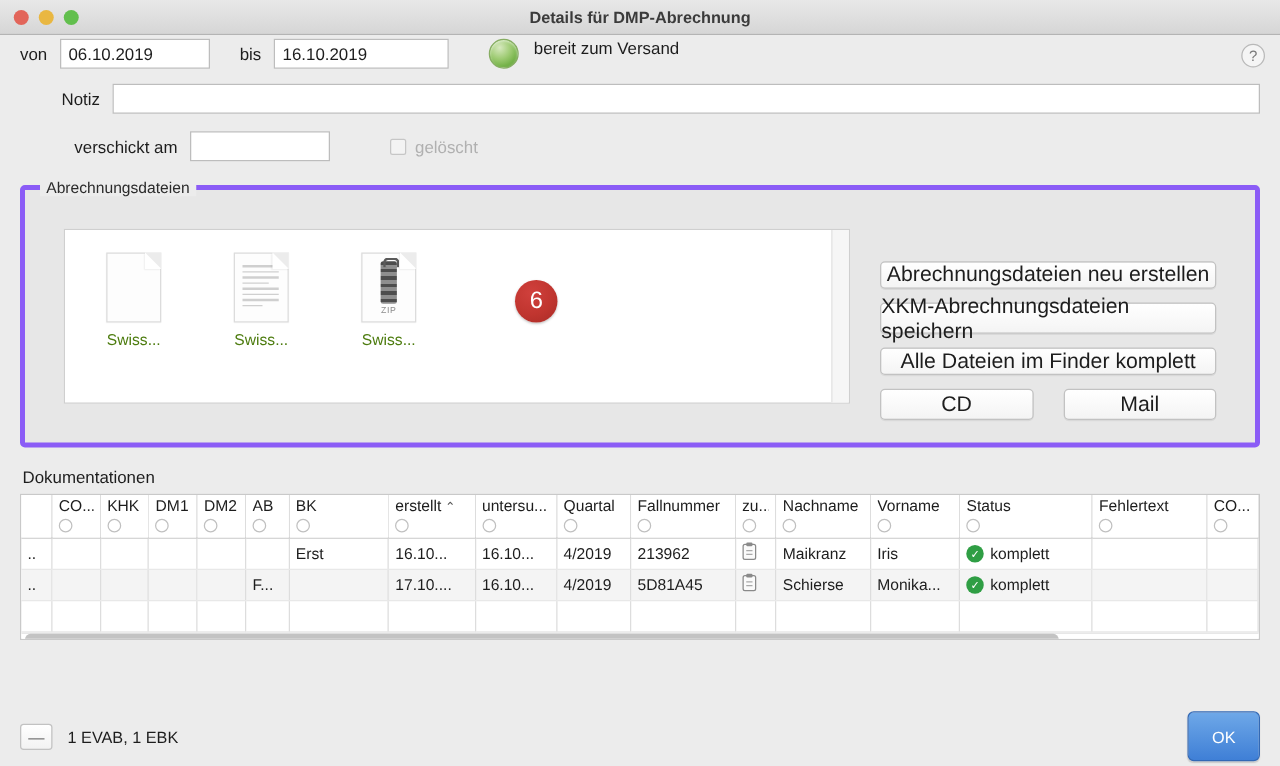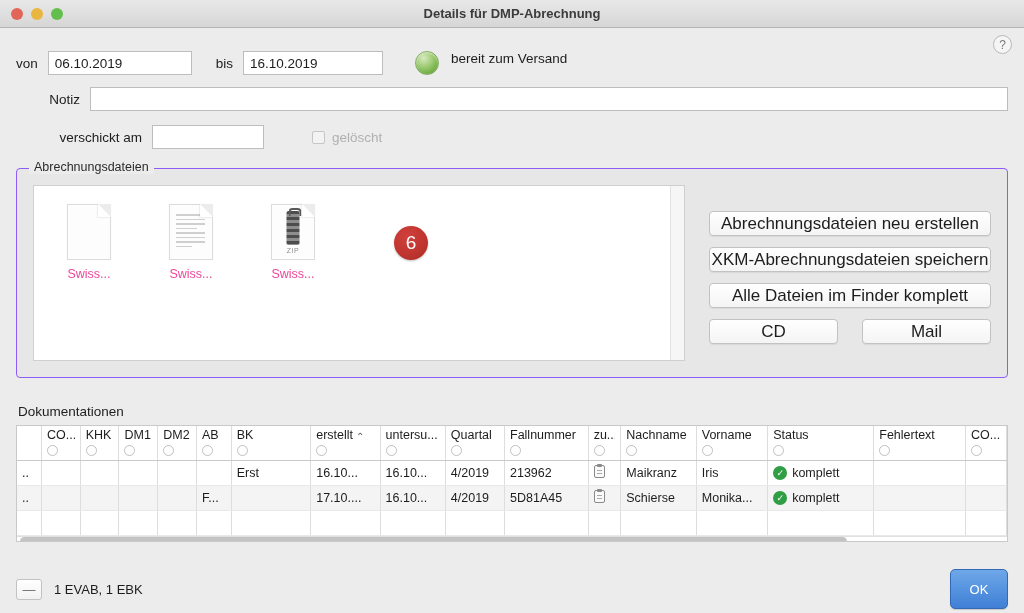--- a/index.html
+++ b/index.html
@@ -45,30 +45,30 @@
     width: 19px; height: 19px; border-radius: 50%;
     border: 1px solid #b9b9b9; background: #f5f5f5;
     font-size: 12px; color: #7b7b7b;
     display: flex; align-items: center; justify-content: center;
     cursor: default;
   }
 
   
   .row-dates {
     display: flex; align-items: center;
-    height: 30px; margin-top: 20px;
+    height: 30px; 
   }
   .lbl { font-size: 13.5px; color: #1d1d1d; }
   .field {
     background: #fff; border: 1px solid #bdbdbd;
     height: 24px; font-size: 13.5px; color: #1d1d1d;
     padding: 0 6px; display: flex; align-items: center;
     font-family: "Liberation Sans", sans-serif;
   }
-  .field.von { width: 144px; margin-left: 10px; }
+  .field.von { width: 120px; margin-left: 10px; }
   .field.bis { width: 140px; margin-left: 10px; }
   .lbl.bis-lbl { margin-left: 24px; }
   .status-wrap { display: flex; margin-left: 32px; gap: 12px; }
   .status-dot {
     width: 24px; height: 24px; border-radius: 50%;
     background: radial-gradient(circle at 35% 28%, #d7e9bf 0%, #9ecb73 42%, #75b249 70%, #5d9b3a 100%);
     border: 1px solid #87ad63;
     box-shadow: inset 0 1px 2px rgba(255,255,255,.6);
   }
   .status-text { font-size: 13.5px; color: #1d1d1d; }
@@ -86,46 +86,46 @@
   .chk {
     width: 13px; height: 13px; border: 1px solid #c6c6c6;
     background: #f3f3f3; border-radius: 2px;
   }
   .chk-lbl { font-size: 13.5px; color: #b0b0b0; }
 
   
   .group {
     position: relative;
     margin-top: 16px;
-    border: 1px solid #8b5cf6;
+    border: 4px solid #8b5cf6;
     border-radius: 4px;
     background: #e7e7e7;
     height: 210px;
-    padding: 16px;
+    padding: 31px;
     display: flex;
   }
   .group-legend {
     position: absolute; top: -9px; left: 12px;
     background: #ececec; padding: 0 5px;
     font-size: 12.5px; color: #2b2b2b;
   }
 
   .filepanel {
     position: relative;
     width: 652px; background: #fff;
     border: 1px solid #cfcfcf;
     display: flex; align-items: flex-start;
   }
   .filepanel-scroll {
     position: absolute; top: 0; right: 0; bottom: 0;
     width: 14px; background: #f6f6f6; border-left: 1px solid #e2e2e2;
   }
   .files { display: flex; gap: 28px; padding: 18px 0 0 18px; }
   .file { width: 74px; display: flex; flex-direction: column; align-items: center; gap: 7px; }
-  .file-label { font-size: 12.5px; color: #ec4899; }
+  .file-label { font-size: 12.5px; color: #4d7c0f; }
 
   .doc {
     position: relative; width: 44px; height: 56px;
     background: #fdfdfd; border: 1px solid #dcdcdc;
     border-top-right-radius: 0;
     box-shadow: 0 0 1px rgba(0,0,0,.05);
   }
   .doc::after {
     content:""; position: absolute; top: -1px; right: -1px;
     border-width: 0 13px 13px 0; border-style: solid;
@@ -174,21 +174,21 @@
     font-size: 17px; color: #1d1d1d;
     display: flex; align-items: center; justify-content: center;
     box-shadow: 0 1px 0.5px rgba(0,0,0,.06);
     font-family: "Liberation Sans", sans-serif;
     cursor: default;
   }
   .btn-pair { display: flex; gap: 24px; }
   .btn-pair .btn { flex: 1 1 0; }
 
   
-  .doc-title { font-size: 13.5px; color: #1d1d1d; margin: 26px 0 6px 2px; }
+  .doc-title { font-size: 13.5px; color: #1d1d1d; margin: 16px 0 6px 2px; }
   .table-outer {
     border: 1px solid #c9c9c9; background: #fff;
     height: 117px; display: flex; flex-direction: column;
     overflow: hidden;
   }
   table { border-collapse: collapse; width: 100%; table-layout: fixed; }
   thead th {
     background: #fff; border-right: 1px solid #dddddd; border-bottom: 1px solid #c9c9c9;
     font-weight: normal; font-size: 12.5px; color: #1d1d1d;
     text-align: left; padding: 2px 5px 0 5px; height: 34px; vertical-align: top;

